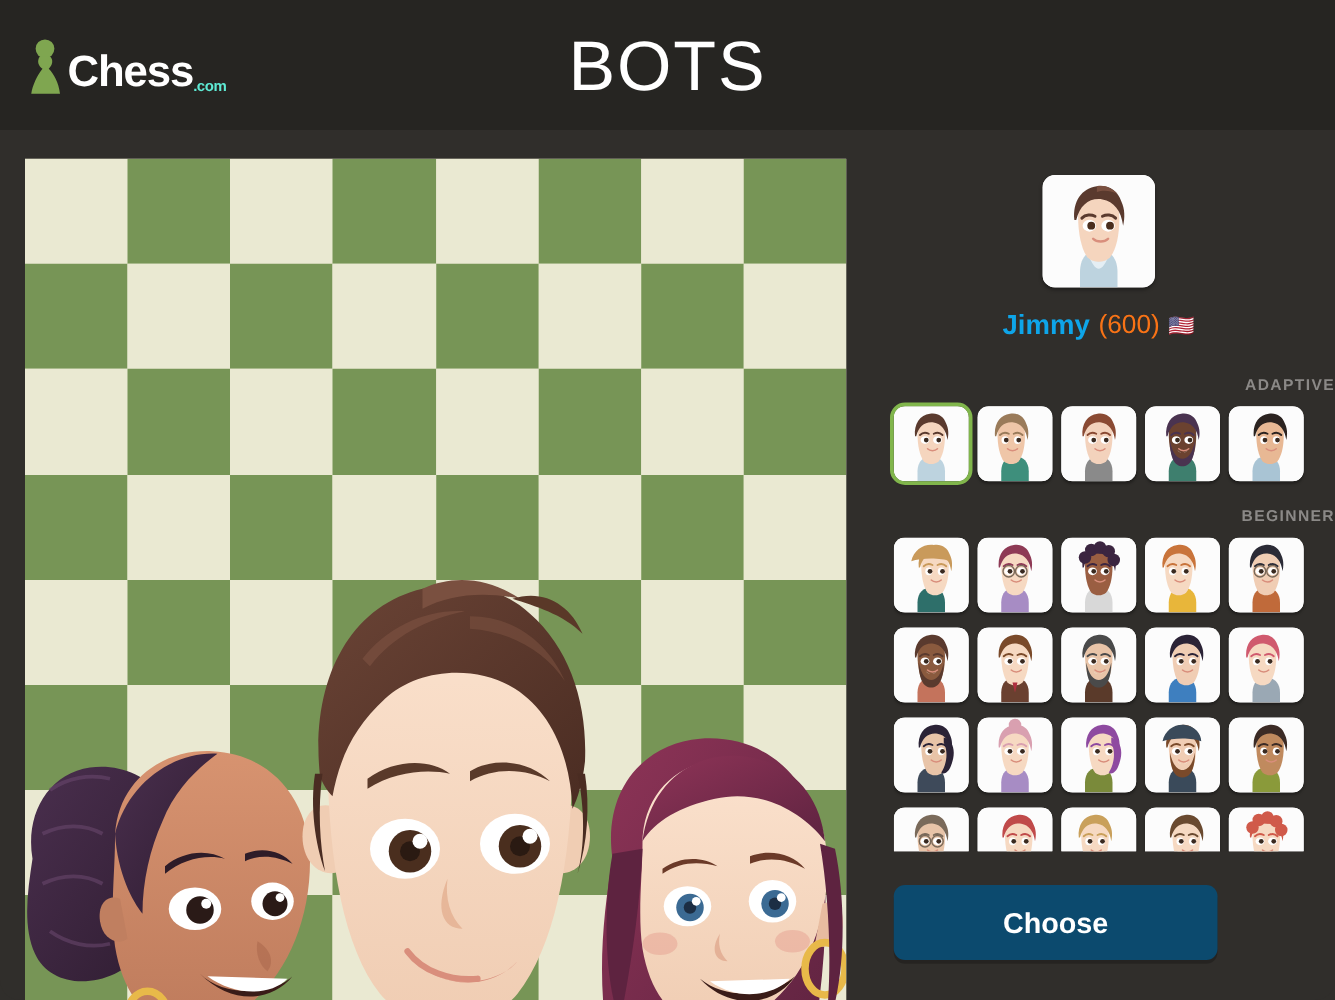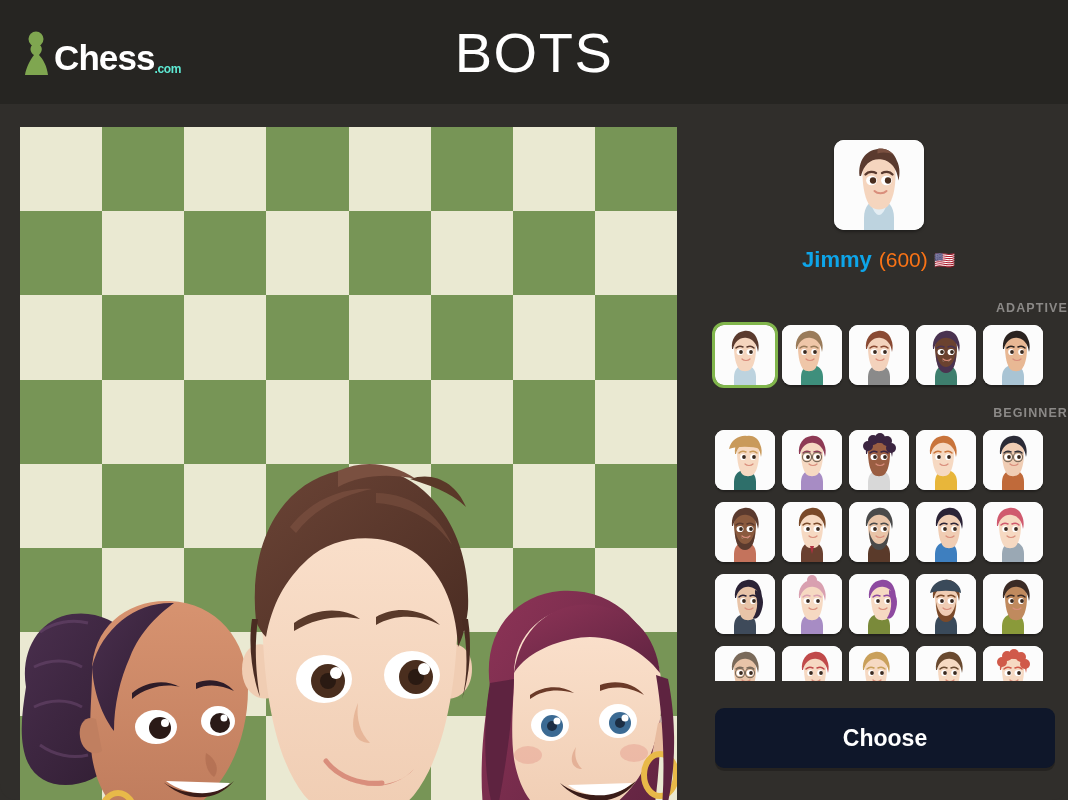--- a/index.html
+++ b/index.html
@@ -182,22 +182,22 @@
   .bot-cell svg { display: block; }
   .bot-cell.selected {
     outline: 3px solid #81B64C;
     outline-offset: 0px;
     border-radius: 9px;
   }
 
   .choose-btn {
     position: absolute;
     left: 25px; top: 604px;
-    width: 340px; height: 60px;
-    background: #0f172a;
+    width: 259px; height: 60px;
+    background: #0c4a6e;
     border: none;
     border-radius: 9px;
     color: #FFFFFF;
     font-size: 23px;
     font-weight: bold;
     font-family: "Liberation Sans", sans-serif;
     cursor: pointer;
     box-shadow: 0 3px 0 rgba(0,0,0,0.22);
   }
 </style>

